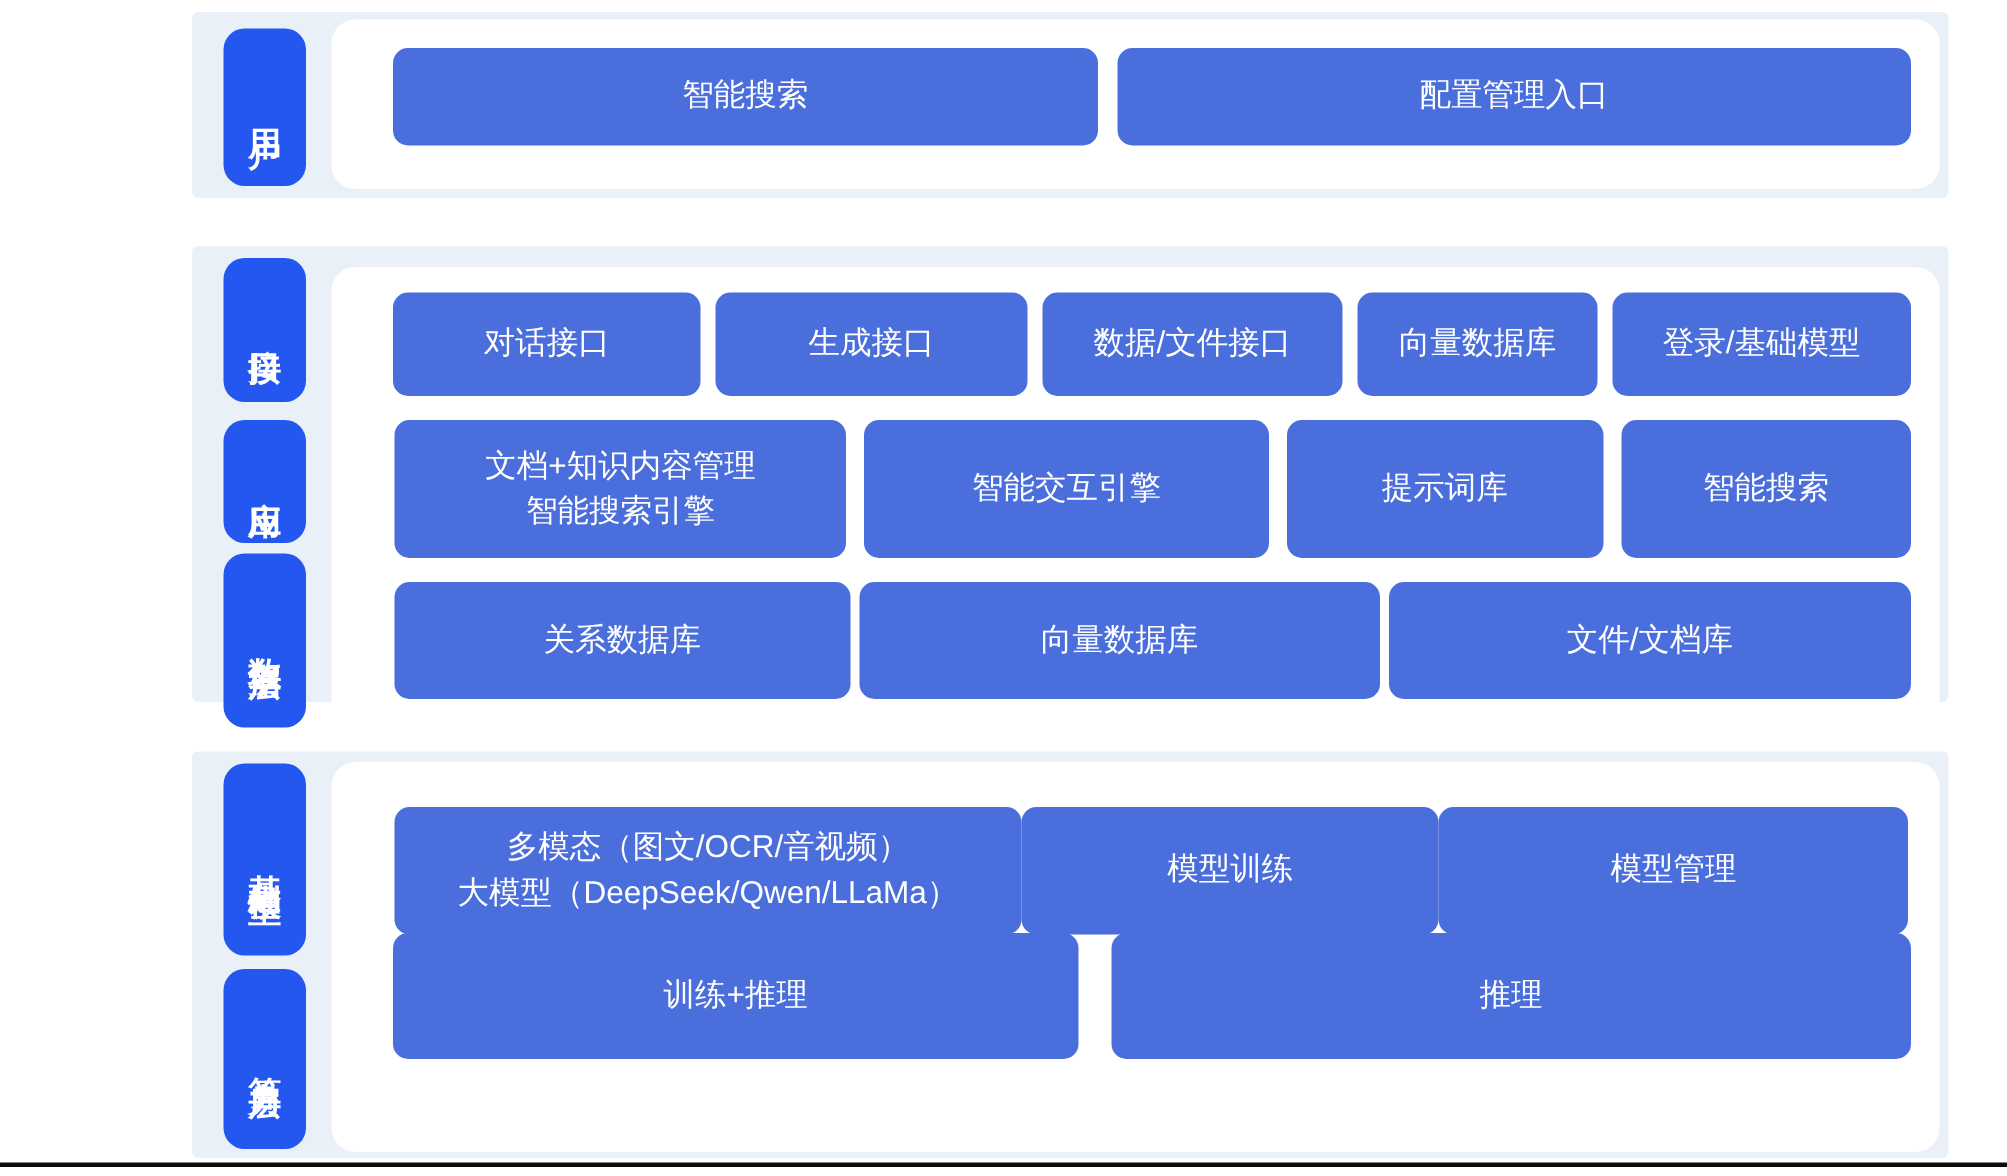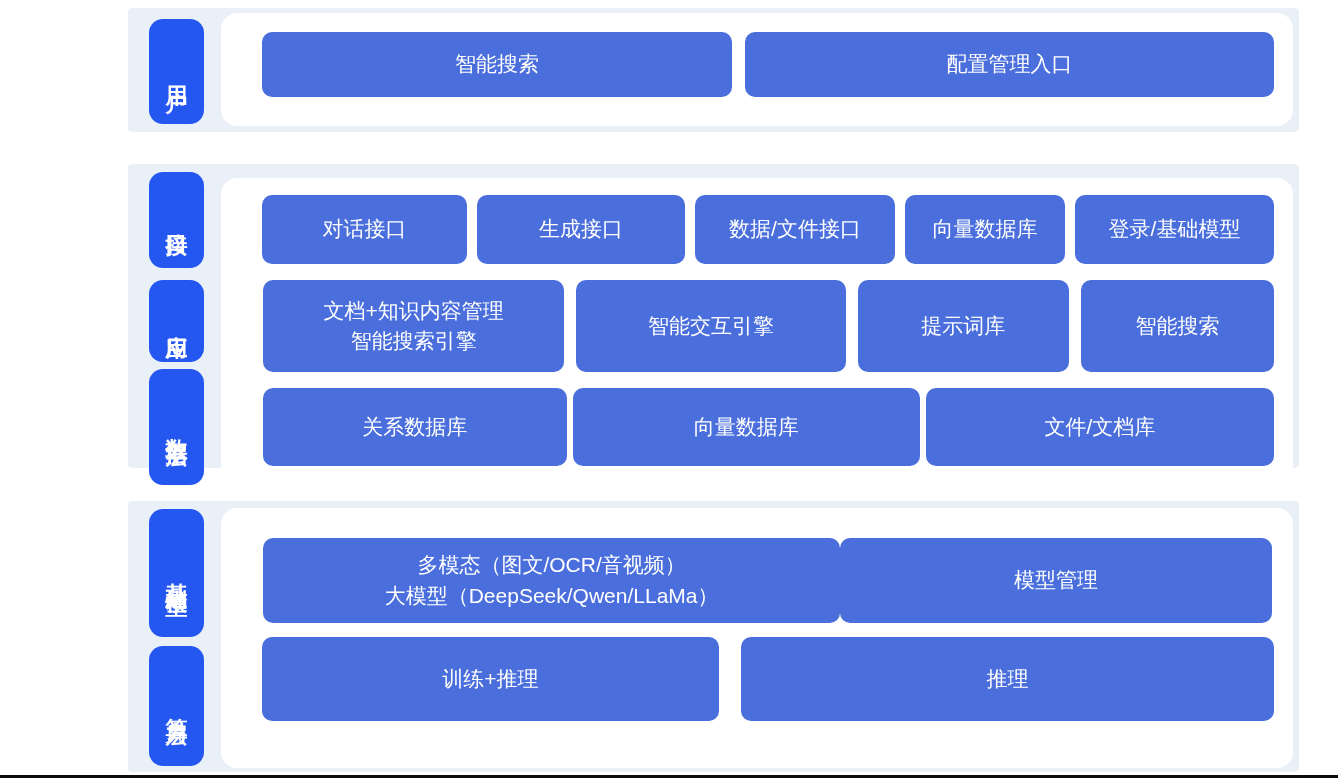--- a/index.html
+++ b/index.html
@@ -104,23 +104,24 @@
     <div class="pill" style="top:8px;height:128px">
       <span>基础模型</span>
     </div>
     <div class="pill" style="top:145px;height:120px">
       <span>算力层</span>
     </div>
     <div class="panel" style="top:7px;height:260px">
       <div class="row" style="left:42px;right:21px;top:30px;height:85px;">
         <div class="node" style="flex-grow:393">多模态（图文/OCR/音视频）
 大模型（DeepSeek/Qwen/LLaMa）</div>
+        <div class="node" style="flex-grow:262">模型训练</div>
         <div class="node" style="flex-grow:294">模型管理</div>
       </div>
-      <div class="row" style="left:41px;right:19px;top:129px;height:84px;gap:22px">
+      <div class="row" style="left:41px;right:19px;top:114px;height:84px;gap:22px">
         <div class="node" style="flex-grow:460">训练+推理</div>
         <div class="node" style="flex-grow:537">推理</div>
       </div>
     </div>
   </div>
 
   <div class="bottom-line"></div>
 </div>
 
 </body></html>

